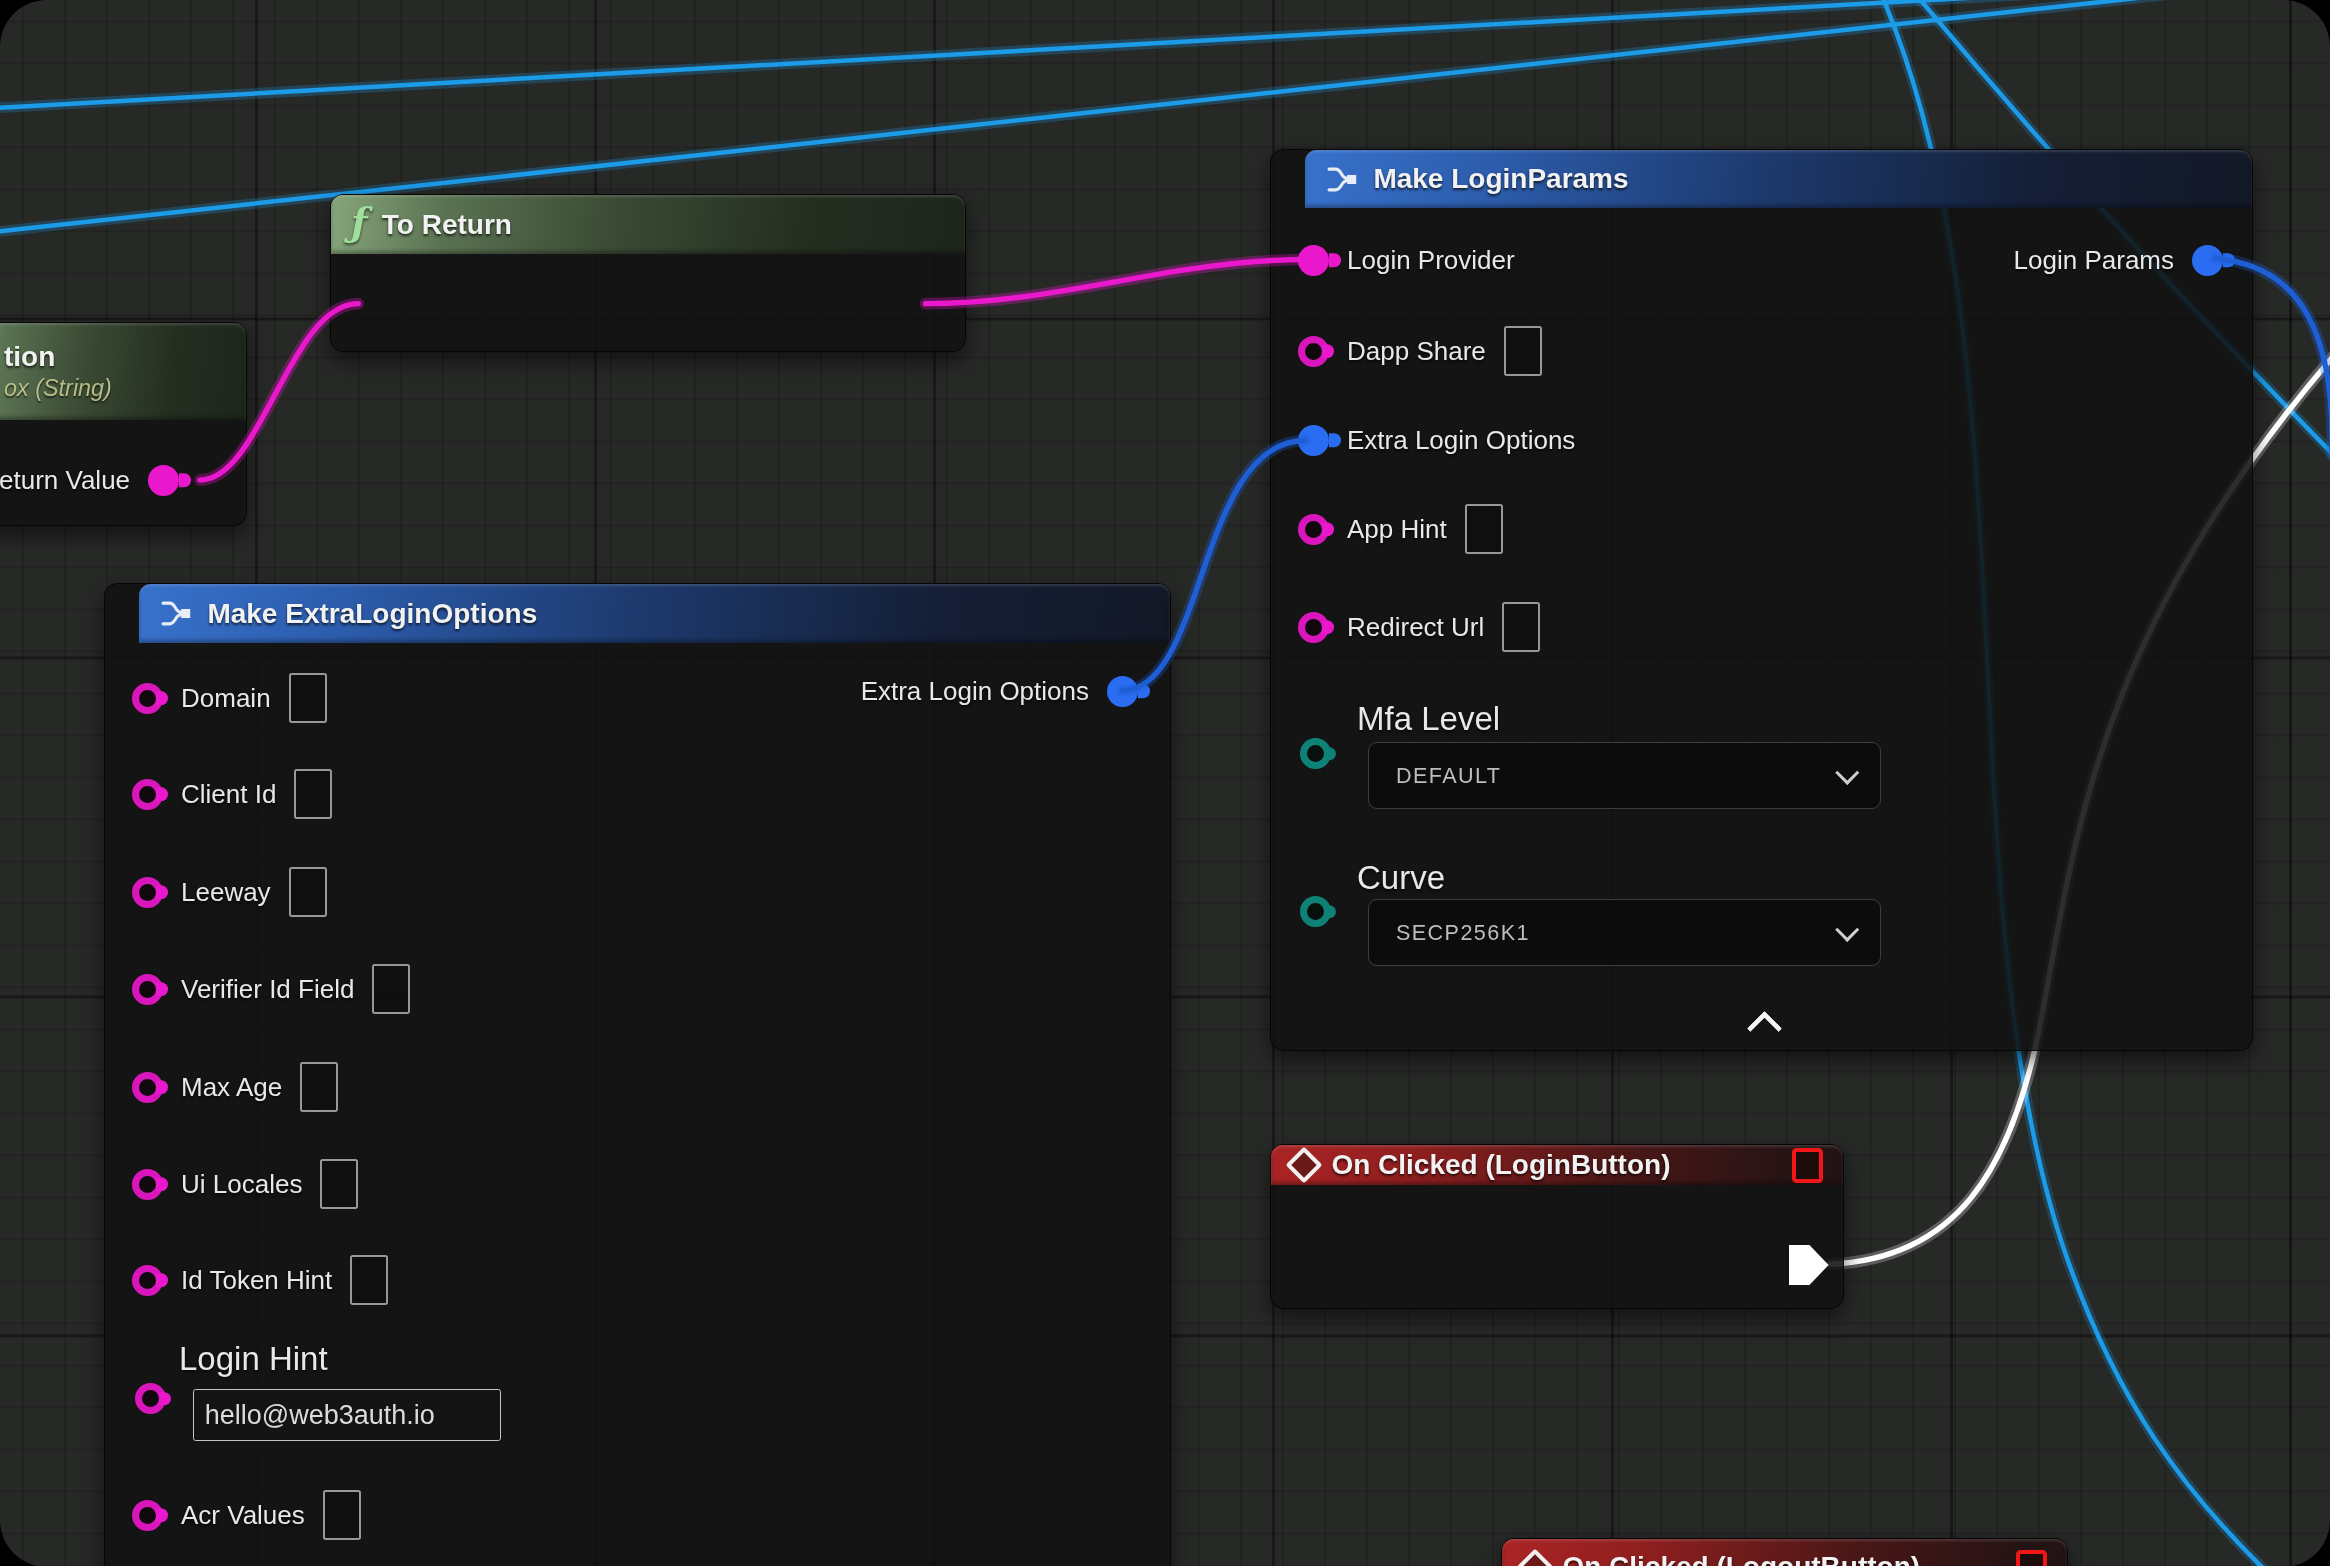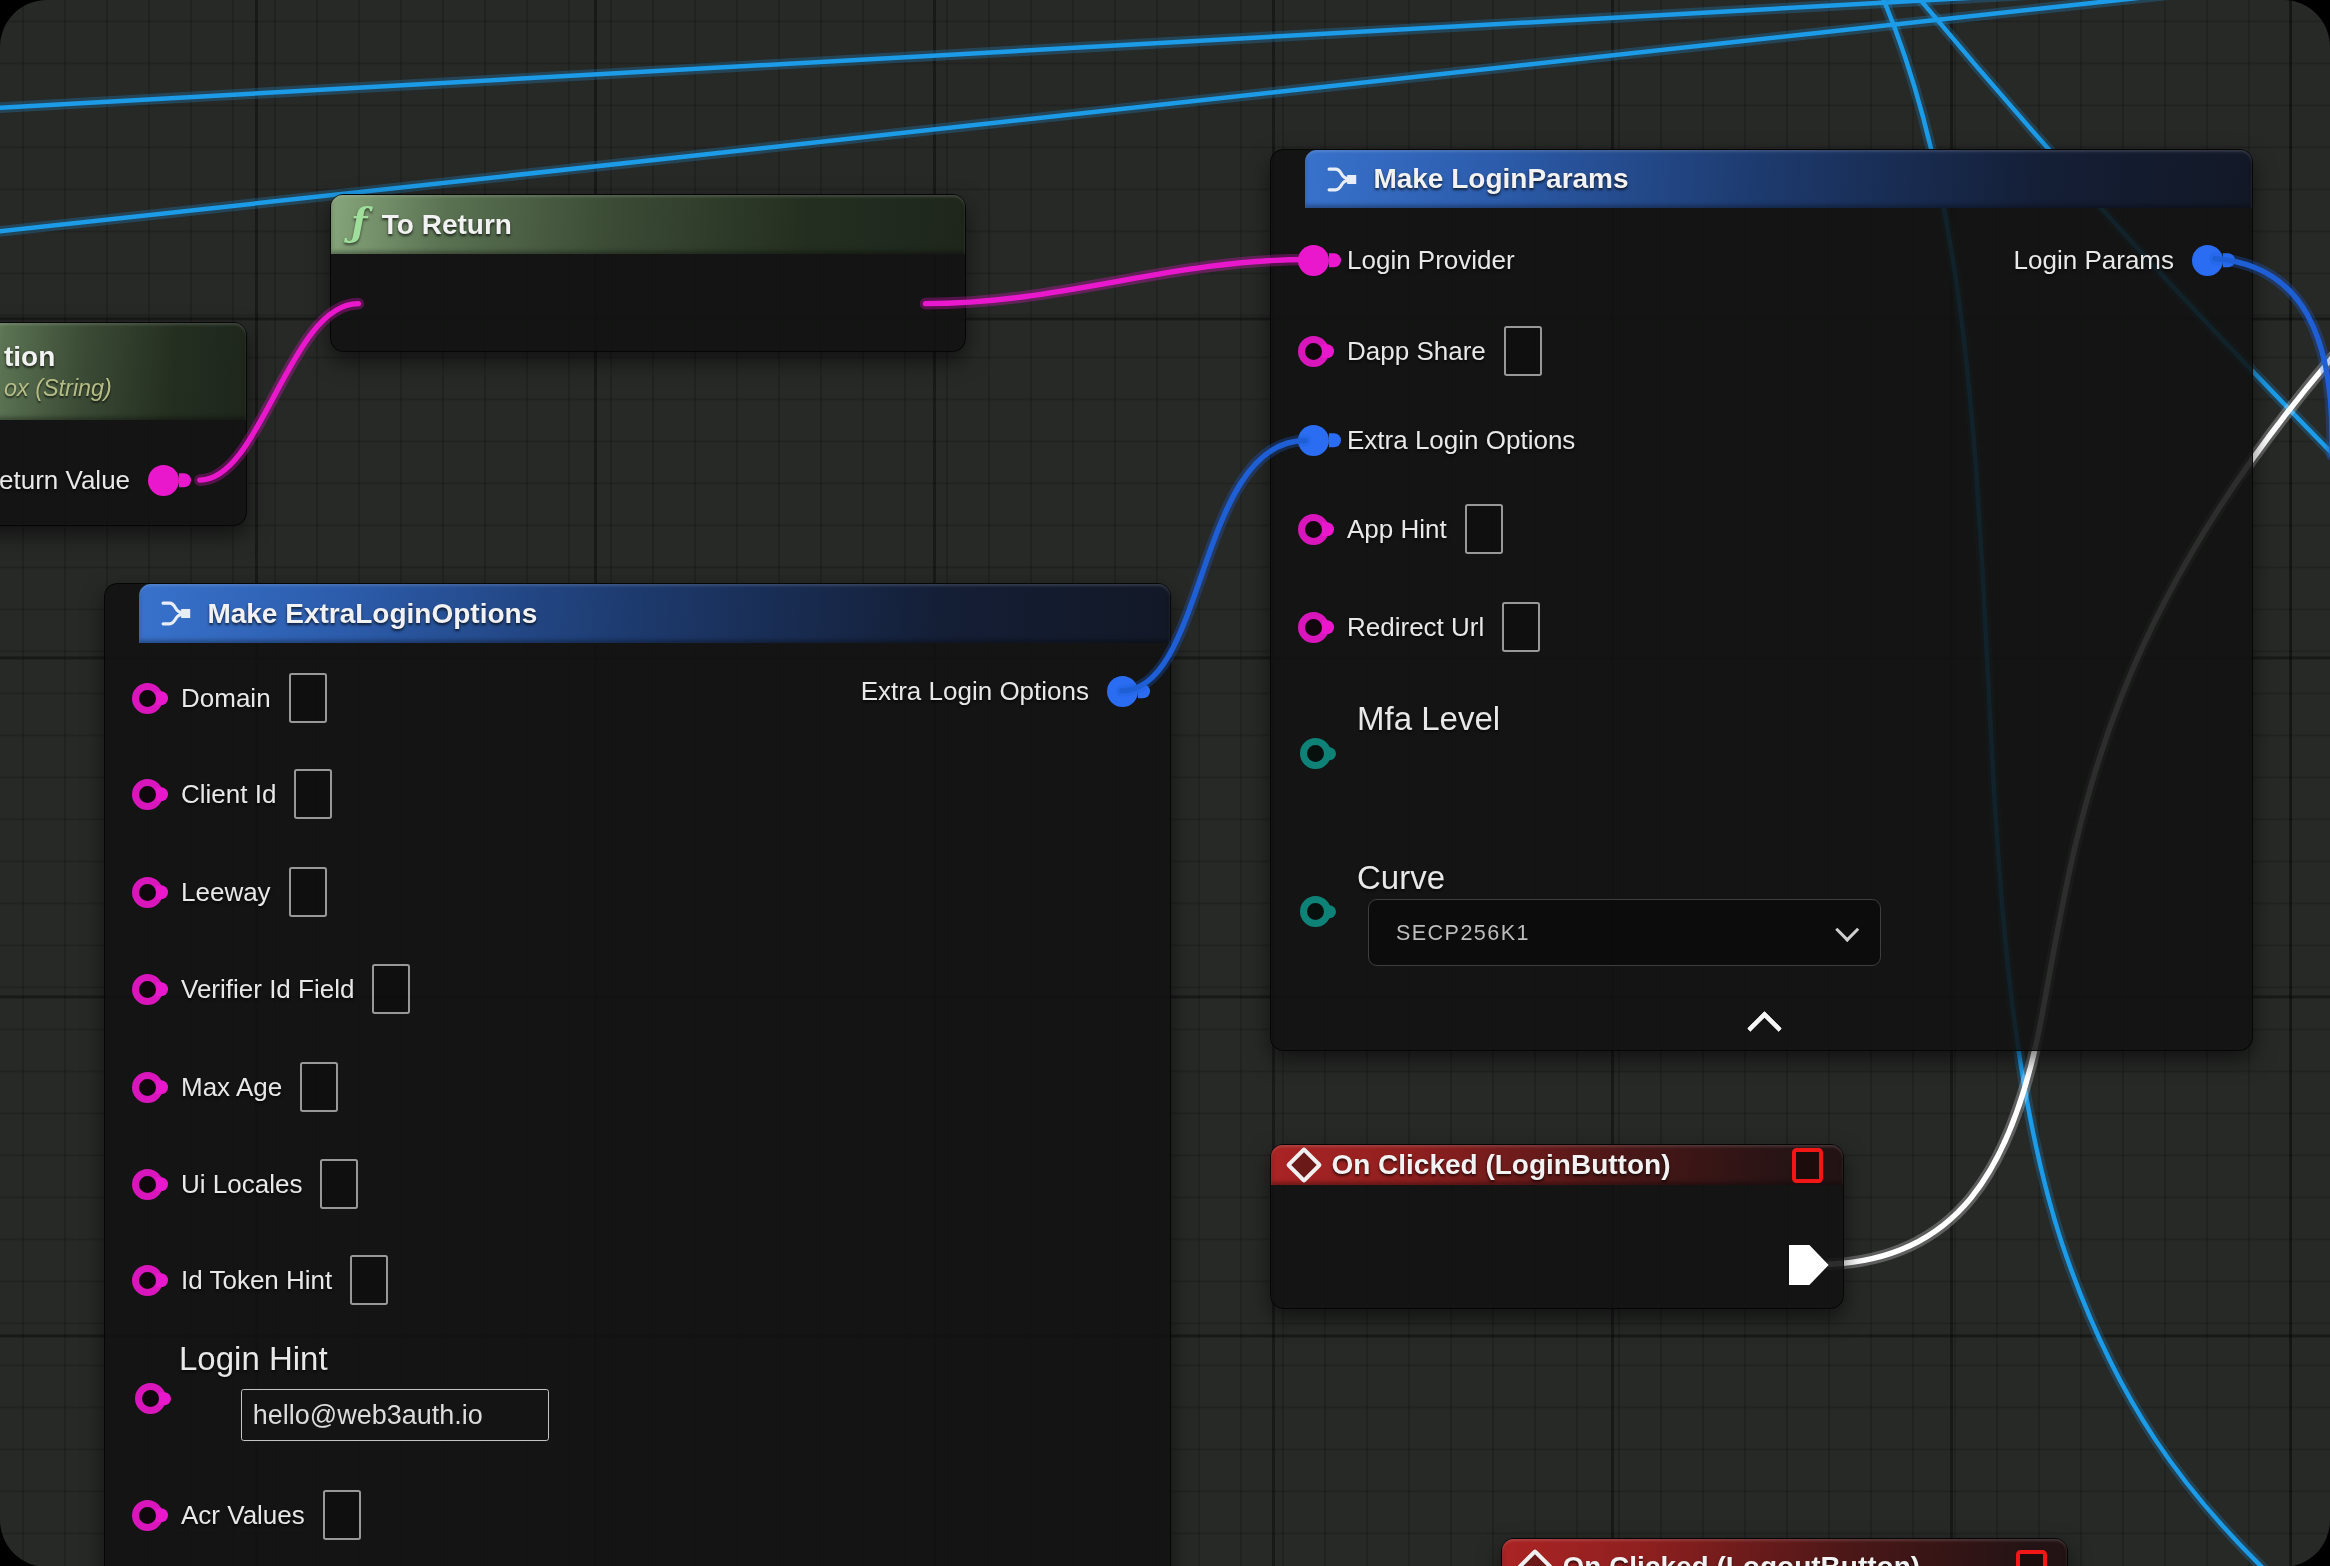--- a/index.html
+++ b/index.html
@@ -67,21 +67,21 @@
     filter:drop-shadow(0 1.8px 1.8px rgba(0,0,0,0.5));}
 
   .dropdown{position:absolute;height:67px;width:513px;background:rgba(10,10,10,0.75);
     border:1.8px solid #3e3e3e;border-radius:9px;display:flex;align-items:center;
     padding:0 27px;box-sizing:border-box;}
   .ddtext{font-size:21.6px;color:#bdbdbd;letter-spacing:1.4px;}
   .chev-down{margin-left:auto;width:14.4px;height:14.4px;border-right:3.6px solid #cfcfcf;border-bottom:3.6px solid #cfcfcf;transform:rotate(45deg) translateY(-3.6px);}
   .chev-up{position:absolute;width:20px;height:20px;border-right:5.4px solid #f5f5f5;border-bottom:5.4px solid #f5f5f5;transform:rotate(-135deg);border-radius:1.8px;}
   .fieldlabel{position:absolute;font-size:33px;font-weight:500;color:#e8e8e8;text-shadow:0 1.8px 2.7px rgba(0,0,0,0.65);white-space:nowrap;}
   .textinput{position:absolute;background:#141414;border:1.8px solid #c4c4c4;border-radius:2.7px;
-    color:#dcdcdc;font-size:27px;font-family:"Liberation Sans",sans-serif;padding:0 10.8px;box-sizing:border-box;margin-left:48px;}
+    color:#dcdcdc;font-size:27px;font-family:"Liberation Sans",sans-serif;padding:0 10.8px;box-sizing:border-box;}
 
   .structicon{flex:none;}
 </style>
 </head>
 <body>
 
 <div class="frame">
 
   <svg class="wires under" width="2330" height="1567" viewBox="0 0 2588 1740">
 
@@ -256,20 +256,24 @@
           <span class="nub"></span>
         </span>
       <span class="plabel">Redirect Url</span>
       <span class="valuebox"></span>
     </div>
 
     <span class="fieldlabel" style="left:86px;top:550px;">Mfa Level</span>
     <span class="pin teal" style="position:absolute;left:29px;top:588px;">
         <span class="nub"></span>
       </span>
+    <div class="dropdown" style="left:97px;top:592px;">
+      <span class="ddtext">DEFAULT</span>
+      <span class="chev-down"></span>
+    </div>
 
     <span class="fieldlabel" style="left:86px;top:709px;">Curve</span>
     <span class="pin teal" style="position:absolute;left:29px;top:746px;">
         <span class="nub"></span>
       </span>
     <div class="dropdown" style="left:97px;top:749px;">
       <span class="ddtext">SECP256K1</span>
       <span class="chev-down"></span>
     </div>
 

